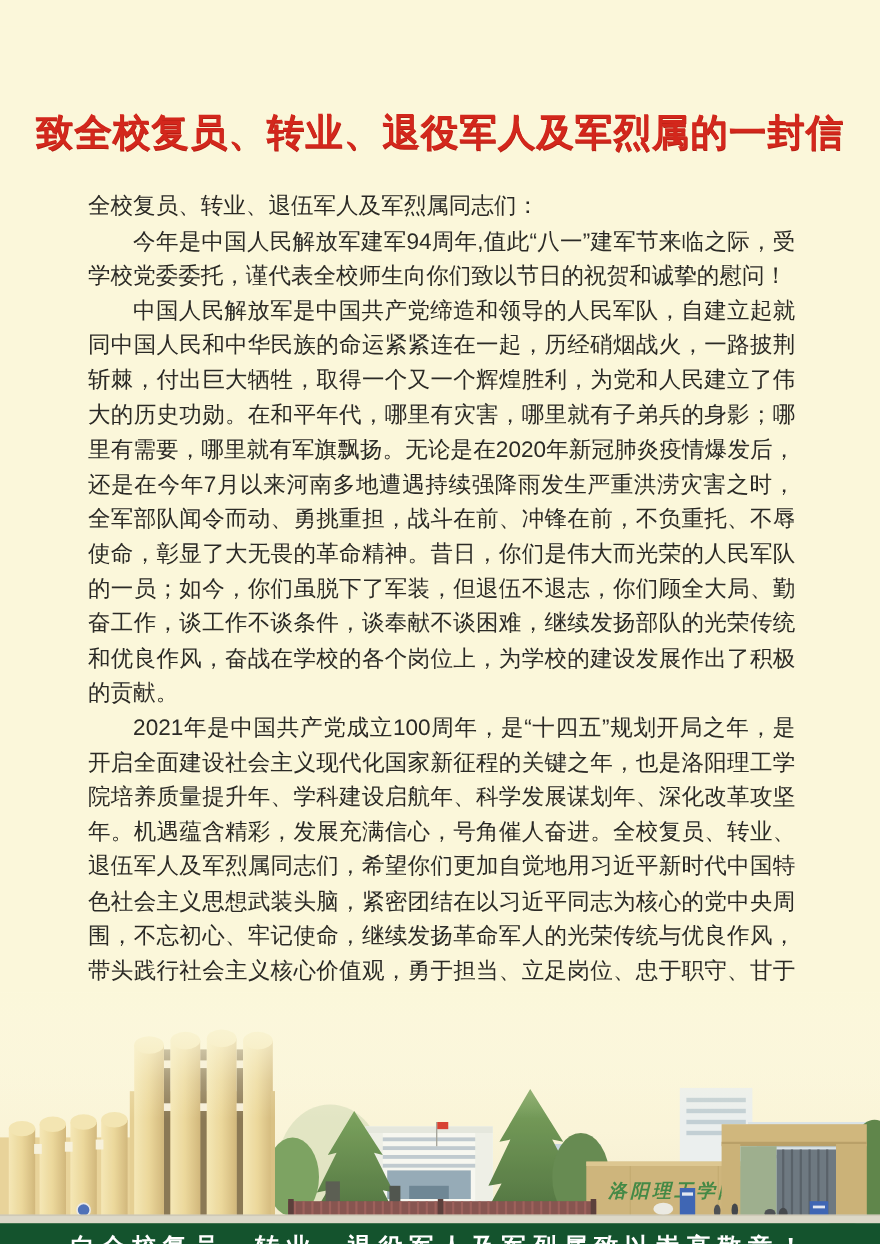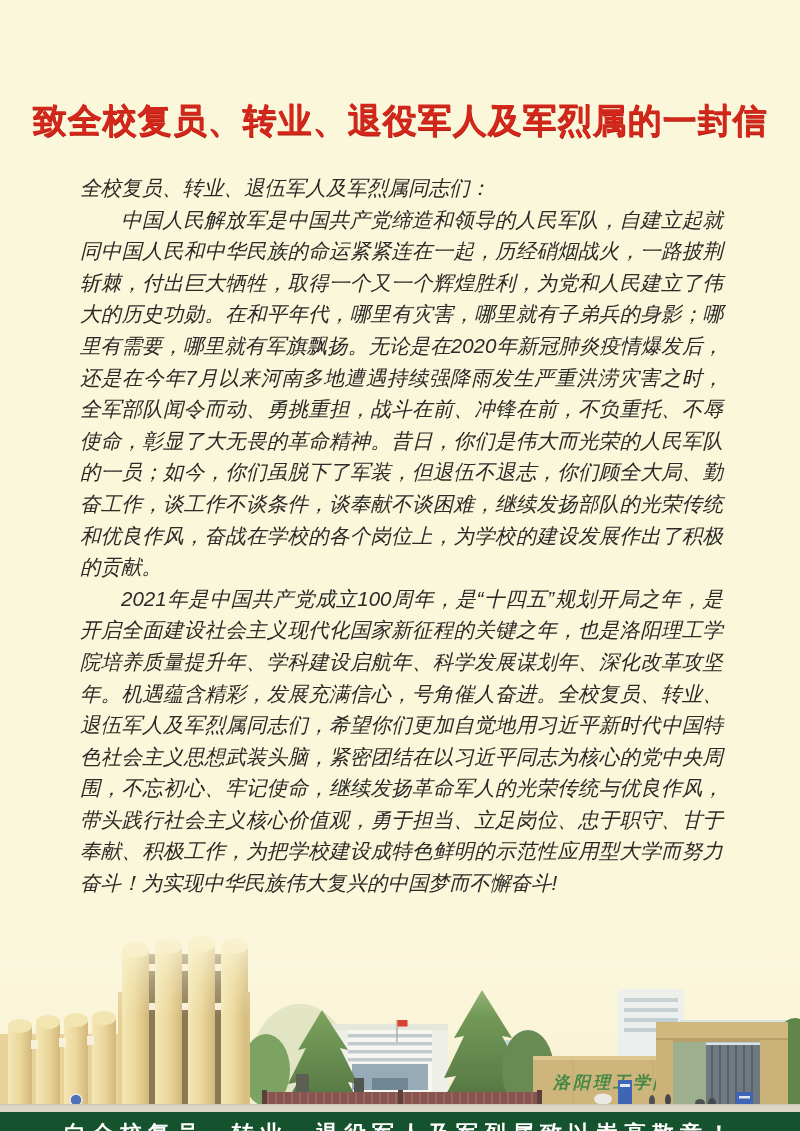--- a/index.html
+++ b/index.html
@@ -19,21 +19,21 @@
     color:#D3271C;
     text-shadow:0.5px 0.5px 0 #b51f14;
   }
 
   
   .letter{
     position:absolute;left:80px;top:148px;width:643px;
     font-size:20.5px;line-height:31.6px;
     color:#2B2A26;text-align:justify;
   }
-  .letter p{margin:0;font-style:italic;}
+  .letter p{margin:0;}
   .letter p.indent{text-indent:2em;}
 
   
   .signature{
     position:absolute;left:520px;top:893px;width:200px;
     text-align:center;font-size:20.5px;line-height:33px;color:#2B2A26;
   }
 
   
   .photo-wrap{
@@ -54,20 +54,21 @@
 </style>
 </head>
 <body>
 
 <div class="page">
 
   <h1 class="doc-title">致全校复员、转业、退役军人及军烈属的一封信</h1>
 
   <div class="letter">
     <p>全校复员、转业、退伍军人及军烈属同志们：</p>
+    <p class="indent">今年是中国人民解放军建军94周年,值此“八一”建军节来临之际，受学校党委委托，谨代表全校师生向你们致以节日的祝贺和诚挚的慰问！</p>
     <p class="indent">中国人民解放军是中国共产党缔造和领导的人民军队，自建立起就同中国人民和中华民族的命运紧紧连在一起，历经硝烟战火，一路披荆斩棘，付出巨大牺牲，取得一个又一个辉煌胜利，为党和人民建立了伟大的历史功勋。在和平年代，哪里有灾害，哪里就有子弟兵的身影；哪里有需要，哪里就有军旗飘扬。无论是在2020年新冠肺炎疫情爆发后，还是在今年7月以来河南多地遭遇持续强降雨发生严重洪涝灾害之时，全军部队闻令而动、勇挑重担，战斗在前、冲锋在前，不负重托、不辱使命，彰显了大无畏的革命精神。昔日，你们是伟大而光荣的人民军队的一员；如今，你们虽脱下了军装，但退伍不退志，你们顾全大局、勤奋工作，谈工作不谈条件，谈奉献不谈困难，继续发扬部队的光荣传统和优良作风，奋战在学校的各个岗位上，为学校的建设发展作出了积极的贡献。</p>
     <p class="indent">2021年是中国共产党成立100周年，是“十四五”规划开局之年，是开启全面建设社会主义现代化国家新征程的关键之年，也是洛阳理工学院培养质量提升年、学科建设启航年、科学发展谋划年、深化改革攻坚年。机遇蕴含精彩，发展充满信心，号角催人奋进。全校复员、转业、退伍军人及军烈属同志们，希望你们更加自觉地用习近平新时代中国特色社会主义思想武装头脑，紧密团结在以习近平同志为核心的党中央周围，不忘初心、牢记使命，继续发扬革命军人的光荣传统与优良作风，带头践行社会主义核心价值观，勇于担当、立足岗位、忠于职守、甘于奉献、积极工作，为把学校建设成特色鲜明的示范性应用型大学而努力奋斗！为实现中华民族伟大复兴的中国梦而不懈奋斗!</p>
     <p class="indent">祝同志们节日快乐，身体健康，工作顺利，家庭幸福！</p>
   </div>
 
   <div class="signature">
     <div>校党委武装部</div>
     <div>2021年7月30日</div>
   </div>
 

